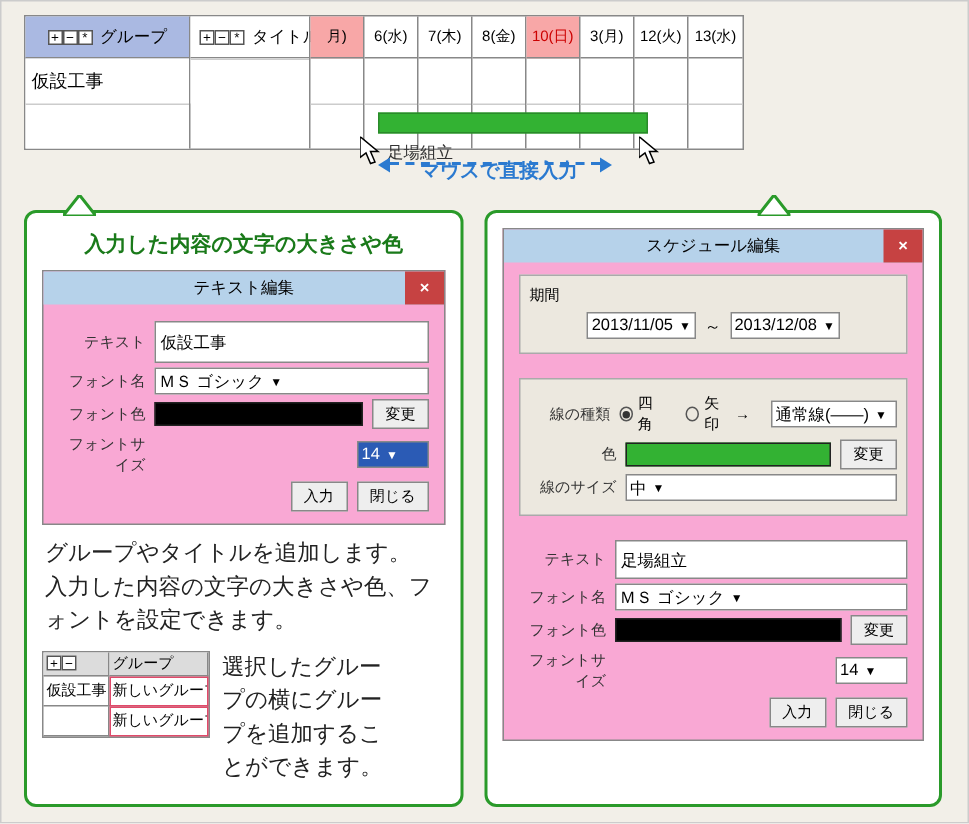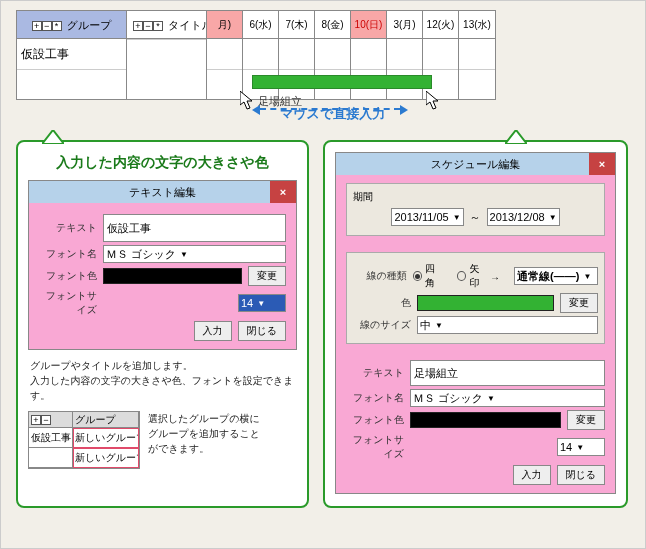--- a/index.html
+++ b/index.html
@@ -118,21 +118,21 @@
   .fselect .caret { margin-left: 4px; font-size: 8px; }
   .swatch { flex:1; height: 16px; border: 1px solid #222; }
   .swatch.black { background: #000; }
   .swatch.green { background: #33b233; }
   .btn {
     border: 1px solid #888; background: #eee; height: 20px; padding: 0 8px;
     font-size: 10px; display: inline-flex; align-items: center;
   }
   .btnrow { display: flex; justify-content: flex-end; gap: 6px; margin-top: 4px; }
 
-  .desc { font-size: 10px; line-height: 1.5; margin: 8px 2px; color: #222; }
+  .desc { font-size: 15px; line-height: 1.5; margin: 8px 2px; color: #222; }
 
   
   .mini-wrap { display: flex; gap: 8px; align-items: flex-start; }
   .mini-grid { border: 1px solid #888; background: #fff; font-size: 10px; }
   .mini-grid .mrow { display: flex; }
   .mini-grid .mcell {
     border-right: 1px solid #888; border-bottom: 1px solid #888;
     height: 20px; line-height: 20px; padding: 0 2px; white-space: nowrap; overflow:hidden;
   }
   .mini-grid .mhead { background: #dcdcdc; height: 16px; line-height:16px; }
@@ -333,21 +333,21 @@
             </div>
           </div>
           <div class="group">
             <div class="frow">
               <div class="flabel">線の種類</div>
               <label class="radio">
                   <span class="dot on"></span>
                   <span>四角</span>
                 </label>
               <label class="radio"><span class="dot"></span><span>矢印</span> →</label>
-              <div class="fselect" style="width:90px;font-weight:bold;">
+              <div class="fselect" style="width:90px;">
                   <span>通常線(――)</span>
                   <span class="caret">▼</span>
                 </div>
             </div>
             <div class="frow">
               <div class="flabel">色</div>
               <div class="swatch green"></div>
               <div class="btn">変更</div>
             </div>
             <div class="frow">

